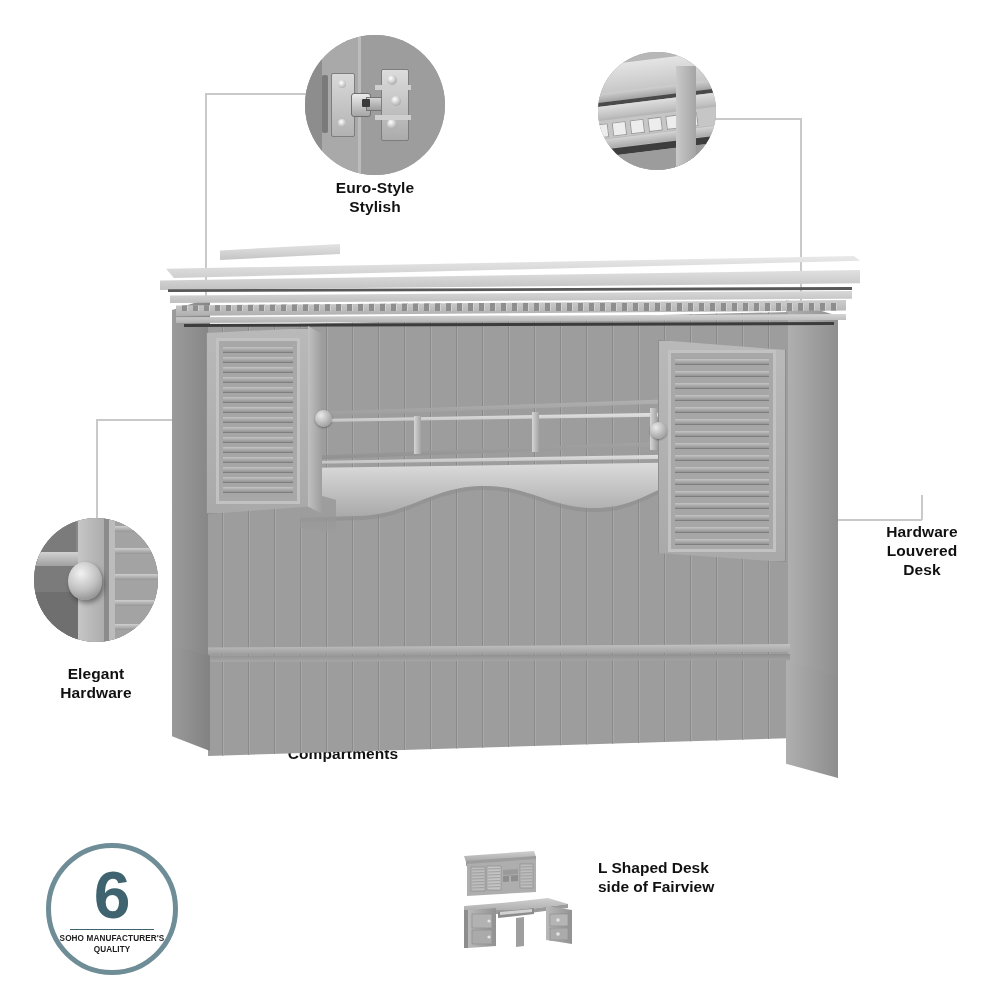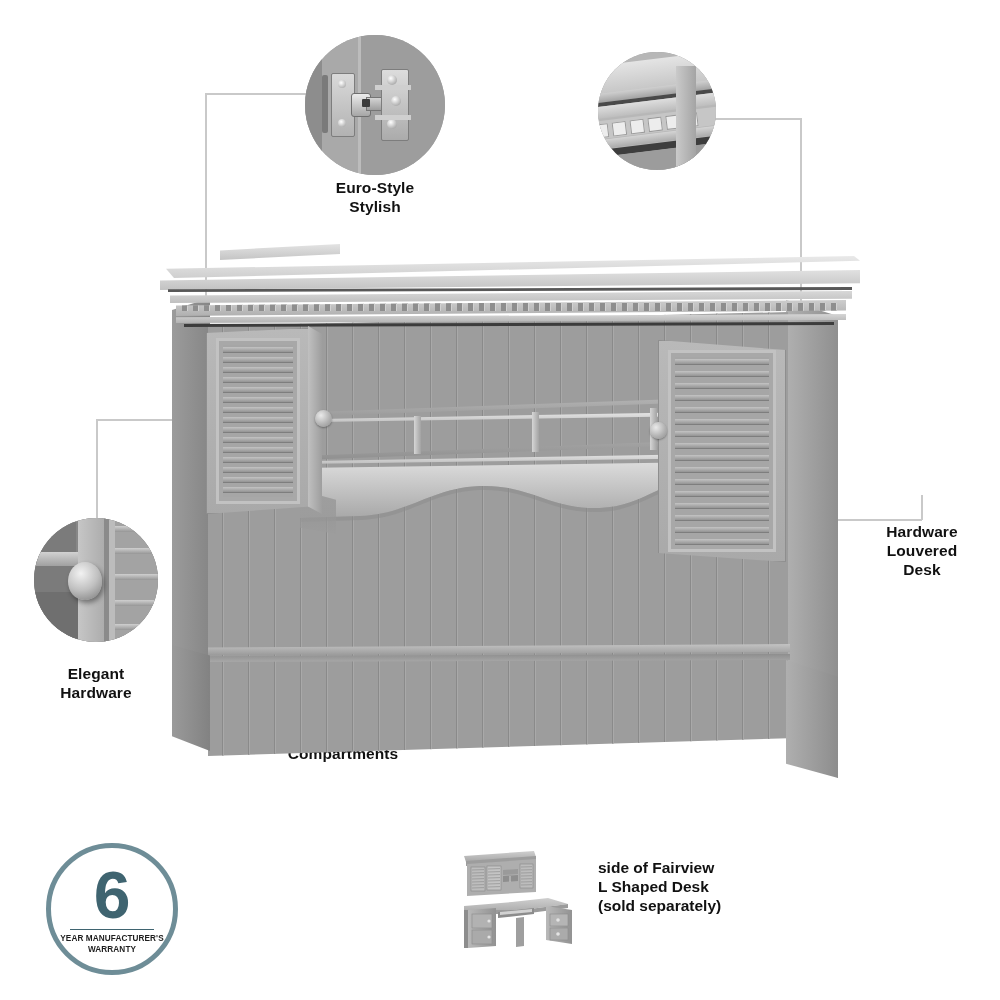--- a/index.html
+++ b/index.html
@@ -452,22 +452,22 @@
     <div class="knob" style="left:500px;top:182px;"></div>
 
   </div>
 
   <div id="badges">
 
     <div class="badge warranty">
       <div class="warr-num">6</div>
       <div class="warr-rule"></div>
       <div class="warr-txt">
-        <div>YEAR MANUFACTURER'S</div>
-        <div>WARRANTY</div>
+        <div>SOHO MANUFACTURER'S</div>
+        <div>QUALITY</div>
       </div>
     </div>
 
   </div>
 
   <div id="thumb">
     <svg width="130" height="104" viewBox="0 0 130 104">
       <defs>
         <linearGradient id="g1" x1="0" y1="0" x2="0" y2="1">
           <stop offset="0" stop-color="#cfcfcf"></stop>
@@ -537,18 +537,17 @@
       <rect x="102" y="66" width="18" height="12" fill="#b5b5b5" stroke="#8a8a8a" stroke-width=".6"></rect>
       <rect x="102" y="80" width="18" height="12" fill="#ababab" stroke="#8a8a8a" stroke-width=".6"></rect>
       <circle cx="110" cy="72" r="1.8" fill="#e4e4e4"></circle>
       <circle cx="110" cy="86" r="1.8" fill="#e4e4e4"></circle>
 
       <polygon points="16,62 20,62 20,100 16,100" fill="#8d8d8d"></polygon>
     </svg>
   </div>
 
   <div id="attach-note">
+    <div>L Shaped Desk</div>
     <div>side of Fairview</div>
-    <div>L Shaped Desk</div>
-    <div>(sold separately)</div>
   </div>
 
 </div>
 
 </body></html>

